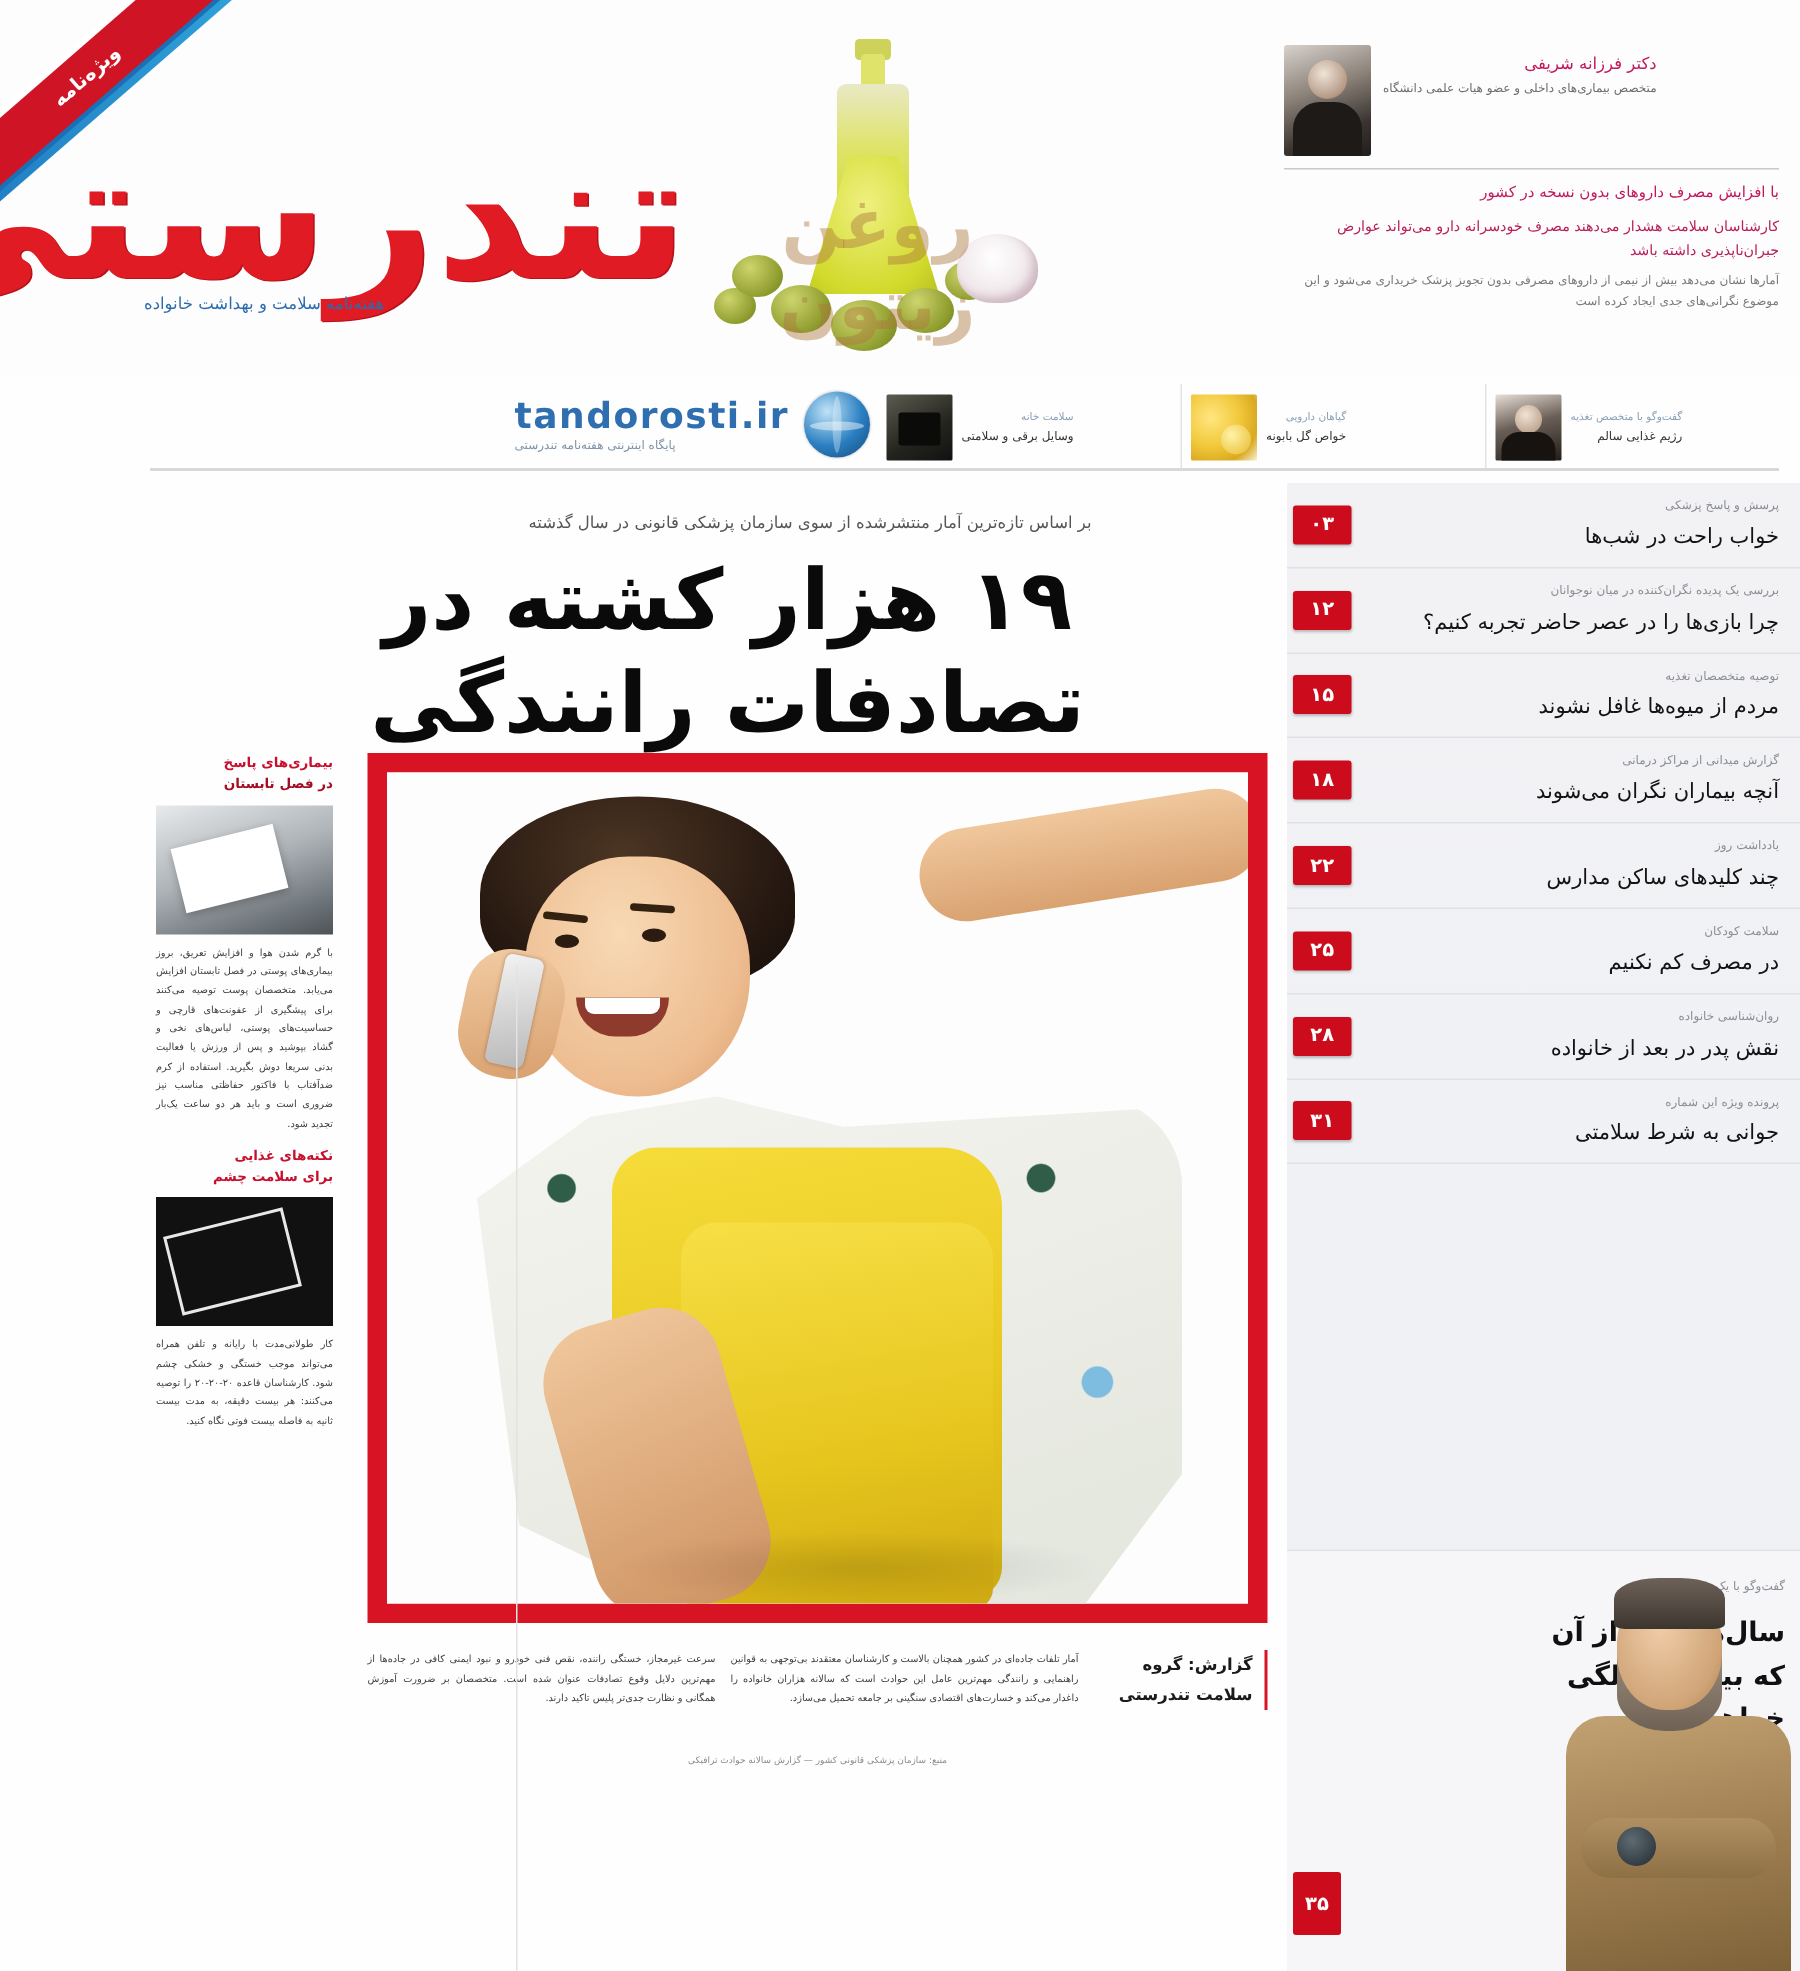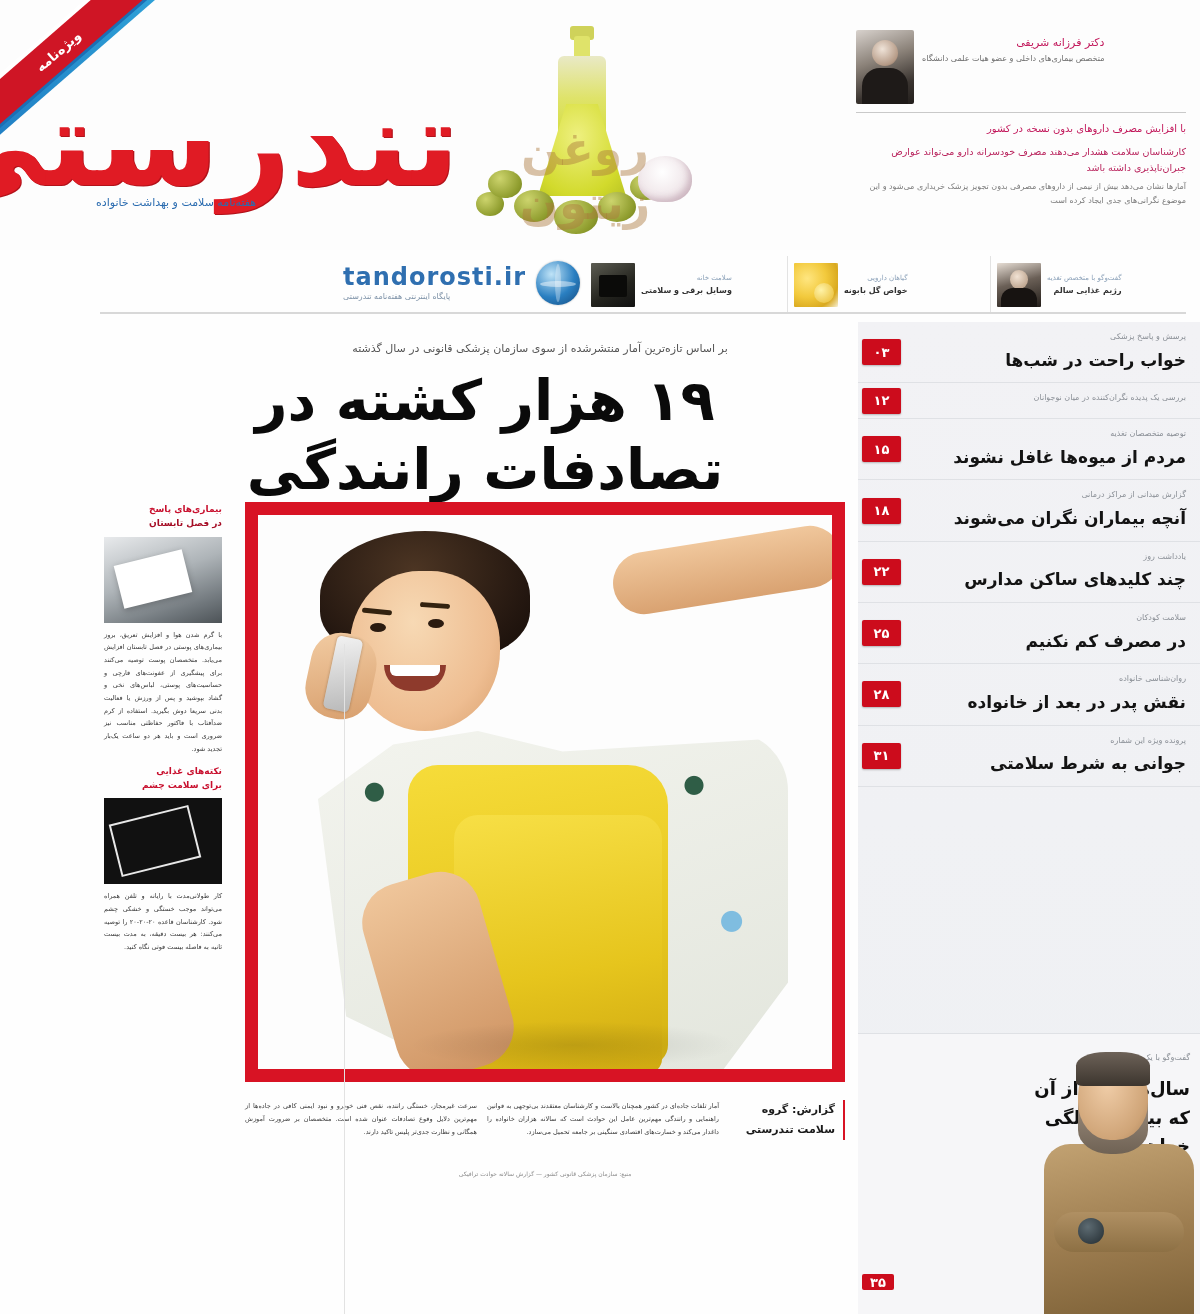--- a/index.html
+++ b/index.html
@@ -107,21 +107,21 @@
     text-shadow:1px 1px 0 rgba(255,255,255,.8);}
   .webcap{font-size:8px;color:#7f93a8;margin-top:3px;direction:rtl;}
 
   
   .teaserstrip{position:absolute;left:585px;top:256px;width:600px;height:58px;display:flex;align-items:center;gap:8px;}
   .teaser{flex:1;display:flex;align-items:center;gap:6px;justify-content:flex-end;height:100%;
     border-left:1px solid #e3e3e3;padding-left:6px;}
   .teaser:last-child{border-left:none;}
   .teaser .t-txt{text-align:right;direction:rtl;}
   .teaser .t-k{font-size:7px;color:#8aa0b8;line-height:1.5;}
-  .teaser .t-h{font-size:8px;color:#333;font-weight:bold;line-height:1.5;margin-top:2px;}
+  .teaser .t-h{font-size:8px;color:#333;font-weight:normal;line-height:1.5;margin-top:2px;}
   .thumb{width:44px;height:44px;flex:0 0 44px;border-radius:1px;}
   .thumb.portrait{background:linear-gradient(165deg,#e6ddd4,#6b6057 45%,#221d19);position:relative;overflow:hidden;}
   .thumb.portrait::before{content:"";position:absolute;left:13px;top:7px;width:18px;height:19px;border-radius:50%;
     background:radial-gradient(circle at 40% 35%,#f1e2d4,#ad9179);}
   .thumb.portrait::after{content:"";position:absolute;left:4px;top:25px;width:36px;height:22px;border-radius:12px 12px 0 0;background:#171311;}
   .thumb.flowers{background:radial-gradient(circle at 30% 35%,#ffe680,#f2c93c 45%,#d9a920 75%,#f7f1d8);position:relative;}
   .thumb.flowers::after{content:"";position:absolute;left:20px;top:20px;width:20px;height:20px;border-radius:50%;
     background:radial-gradient(circle at 35% 35%,#fff3a8,#e8b92b);}
   .thumb.dark{background:linear-gradient(150deg,#5c5c52,#24241e 60%,#111);position:relative;}
   .thumb.dark::after{content:"";position:absolute;left:8px;top:12px;width:28px;height:22px;background:#0b0b09;border-radius:2px;}
@@ -219,29 +219,29 @@
   .sb-item{position:relative;display:flex;align-items:stretch;border-bottom:1px solid #dfe1e5;padding:9px 10px 9px 0;}
   .sb-badge{
     position:absolute;left:4px;top:50%;transform:translateY(-50%);
     width:39px;height:26px;background:#cc0c1c;color:#fff;border-radius:2px;
     display:flex;align-items:center;justify-content:center;
     font-size:13px;font-weight:bold;letter-spacing:.5px;
     box-shadow:0 1px 2px rgba(0,0,0,.25);
   }
   .sb-text{flex:1;padding-right:4px;padding-left:44px;text-align:right;direction:rtl;}
   .sb-kicker{font-size:8px;color:#8a8f96;line-height:1.6;margin-bottom:4px;}
-  .sb-title{font-size:17px;font-weight:bold;color:#131313;line-height:1.5;letter-spacing:-.4px;}
+  .sb-title{font-size:14px;font-weight:normal;color:#131313;line-height:1.5;letter-spacing:-.4px;}
 
   
   .sb-feature{position:absolute;left:0;right:0;bottom:0;height:280px;background:#f6f6f8;
     border-top:1px solid #dfe1e5;overflow:hidden;}
   .sbf-text{position:absolute;right:10px;top:18px;width:170px;text-align:right;direction:rtl;}
   .sbf-kicker{font-size:8px;color:#8a8f96;line-height:1.6;}
   .sbf-title{font-size:18px;font-weight:bold;color:#101010;line-height:1.6;margin-top:10px;letter-spacing:-.4px;}
-  .sbf-badge{position:absolute;left:4px;bottom:24px;width:32px;height:16px;background:#cc0c1c;color:#fff;
+  .sbf-badge{position:absolute;left:4px;bottom:24px;width:32px;height:42px;background:#cc0c1c;color:#fff;
     border-radius:2px;display:flex;align-items:center;justify-content:center;font-size:13px;font-weight:bold;}
   .man{position:absolute;right:-6px;bottom:0;width:172px;height:262px;}
   .man-head{position:absolute;left:44px;top:6px;width:70px;height:82px;border-radius:46%;
     background:radial-gradient(ellipse at 42% 32%,#f0cda8,#cfa477 70%,#ab8258);}
   .man-hair{position:absolute;left:42px;top:0;width:74px;height:34px;border-radius:40% 40% 10% 10%;
     background:linear-gradient(180deg,#6d6258,#3c352e);}
   .man-beard{position:absolute;left:44px;top:50px;width:70px;height:52px;border-radius:0 0 46% 46%;
     background:linear-gradient(180deg,#9a8b7c,#6f6254);}
   .man-body{position:absolute;left:10px;top:92px;width:150px;height:170px;border-radius:26px 26px 0 0;
     background:linear-gradient(170deg,#c2a272,#9c7c4f 55%,#7e6238);}
@@ -389,20 +389,21 @@
         <div class="sb-text">
           <div class="sb-kicker">پرسش و پاسخ پزشکی</div>
           <div class="sb-title">خواب راحت در شب‌ها</div>
         </div>
       </div>
 
       <div class="sb-item">
         <div class="sb-badge">۱۲</div>
         <div class="sb-text">
           <div class="sb-kicker">بررسی یک پدیده نگران‌کننده در میان نوجوانان</div>
+          <div class="sb-title">چرا بازی‌ها را در عصر حاضر تجربه کنیم؟</div>
         </div>
       </div>
 
       <div class="sb-item">
         <div class="sb-badge">۱۵</div>
         <div class="sb-text">
           <div class="sb-kicker">توصیه متخصصان تغذیه</div>
           <div class="sb-title">مردم از میوه‌ها غافل نشوند</div>
         </div>
       </div>

